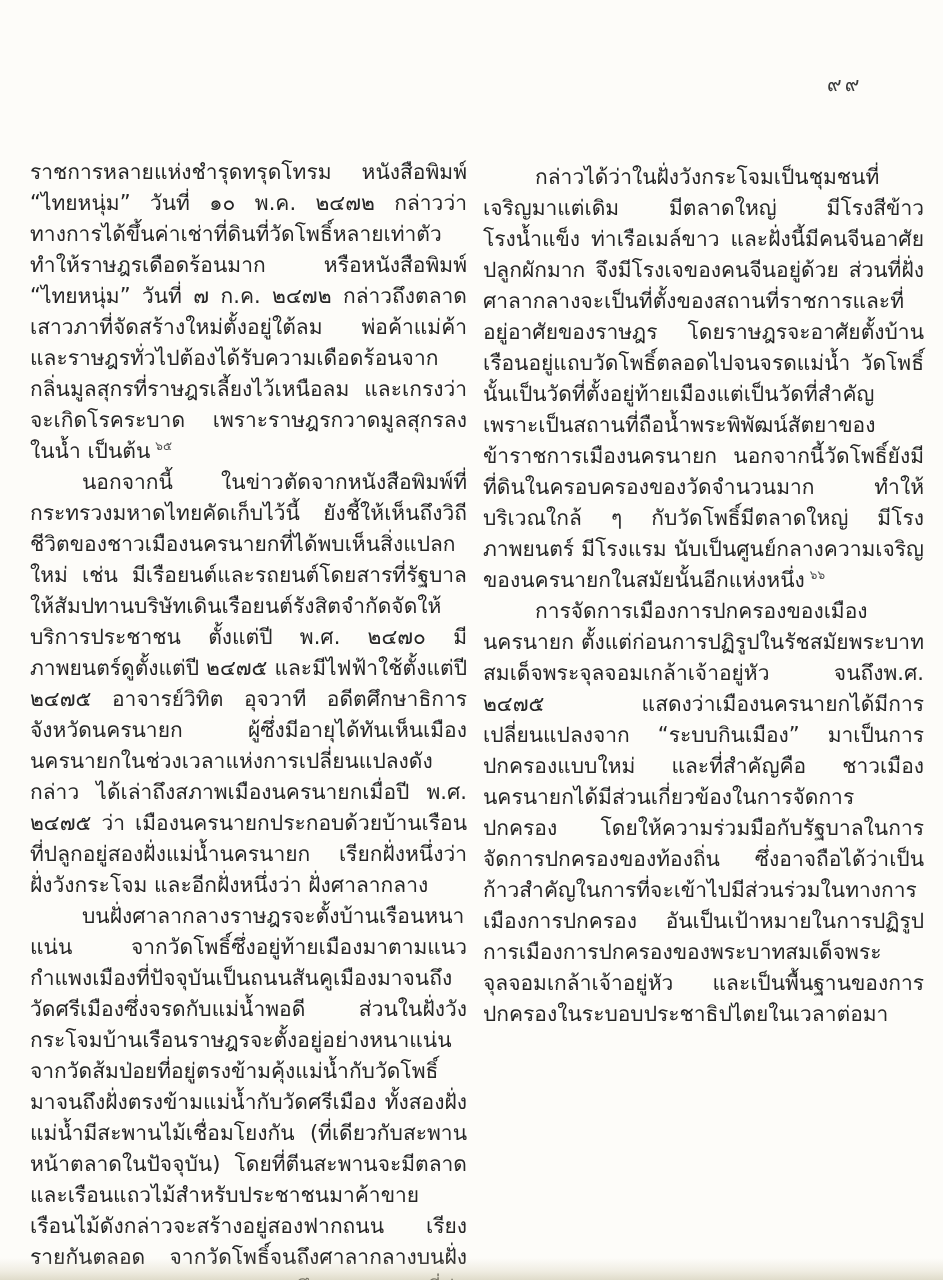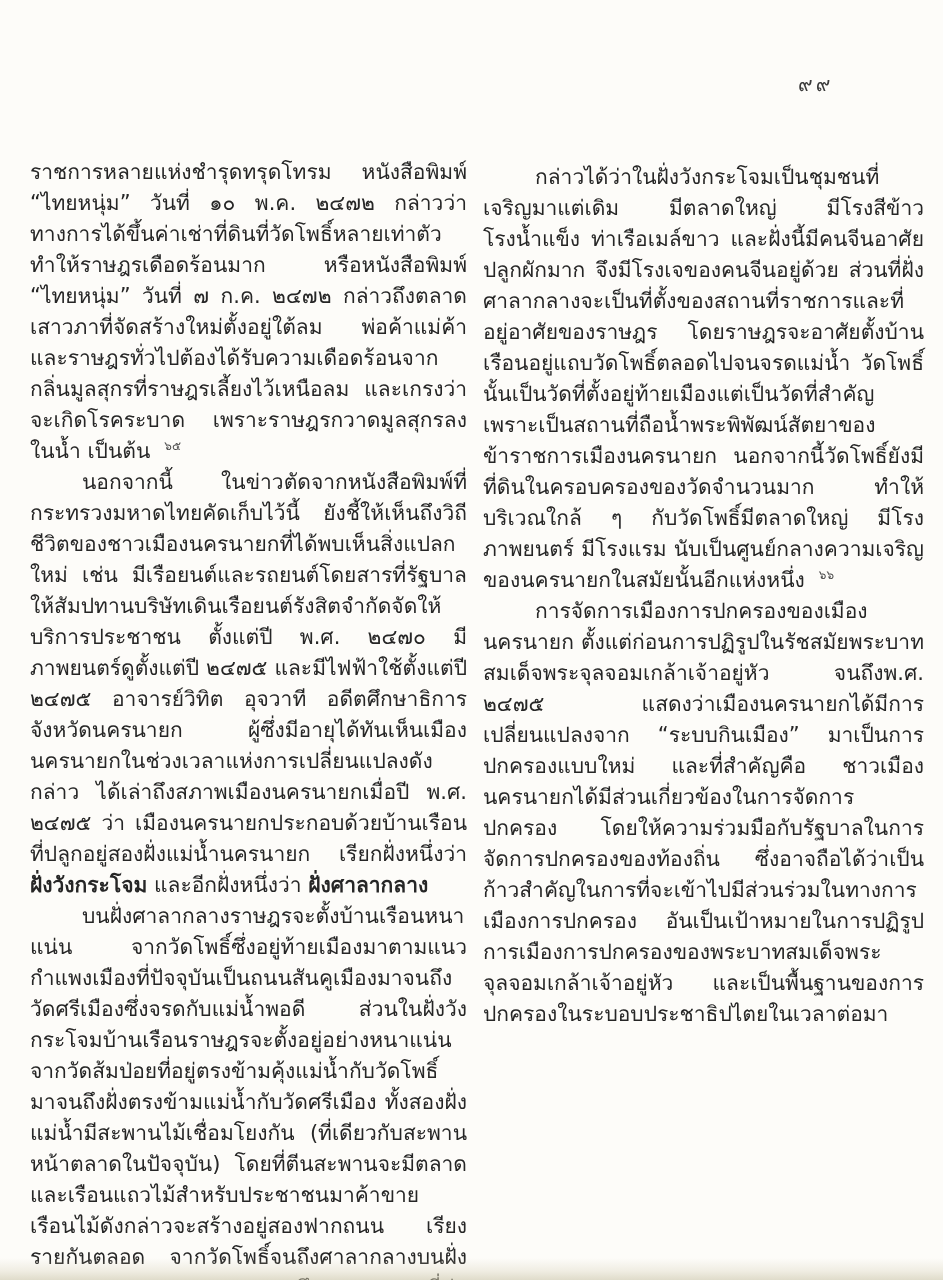--- a/index.html
+++ b/index.html
@@ -12,21 +12,21 @@
     font-family: "DejaVu Sans", sans-serif;
   }
   .page {
     position: absolute;
     inset: 0;
     background: #fdfcf9;
   }
   .page-number {
     position: absolute;
     top: 68px;
-    left: 798px;
+    left: 827px;
     font-size: 20px;
     color: #3a3a3a;
     letter-spacing: 3px;
   }
   .col {
     position: absolute;
     font-size: 21px;
     line-height: 31px;
     color: #262626;
     text-align: justify;
@@ -42,27 +42,27 @@
     width: 441px;
   }
   .col p {
     margin: 0;
     padding: 0;
   }
   .col p.indent {
     text-indent: 52px;
   }
   .col b {
-    font-weight: bold;
+    font-weight: normal;
   }
   .col sup {
     font-size: 12px;
     line-height: 0;
     vertical-align: super;
-    margin-left: 14px;
+    margin-left: 5px;
     color: #4a4a4a;
   }
   .scan-edge-bottom {
     position: absolute;
     left: 0;
     bottom: 0;
     width: 100%;
     height: 22px;
     background: linear-gradient(
       to bottom,

